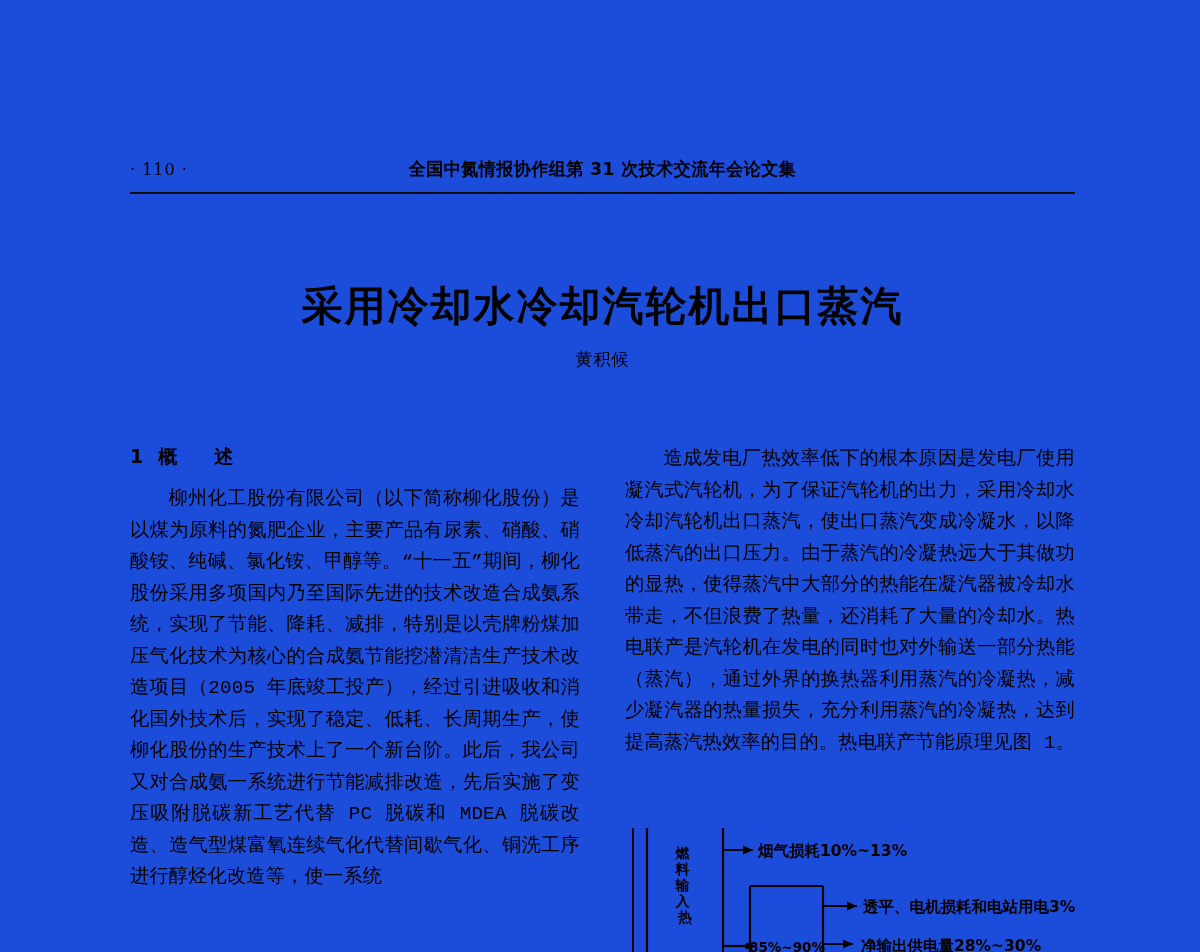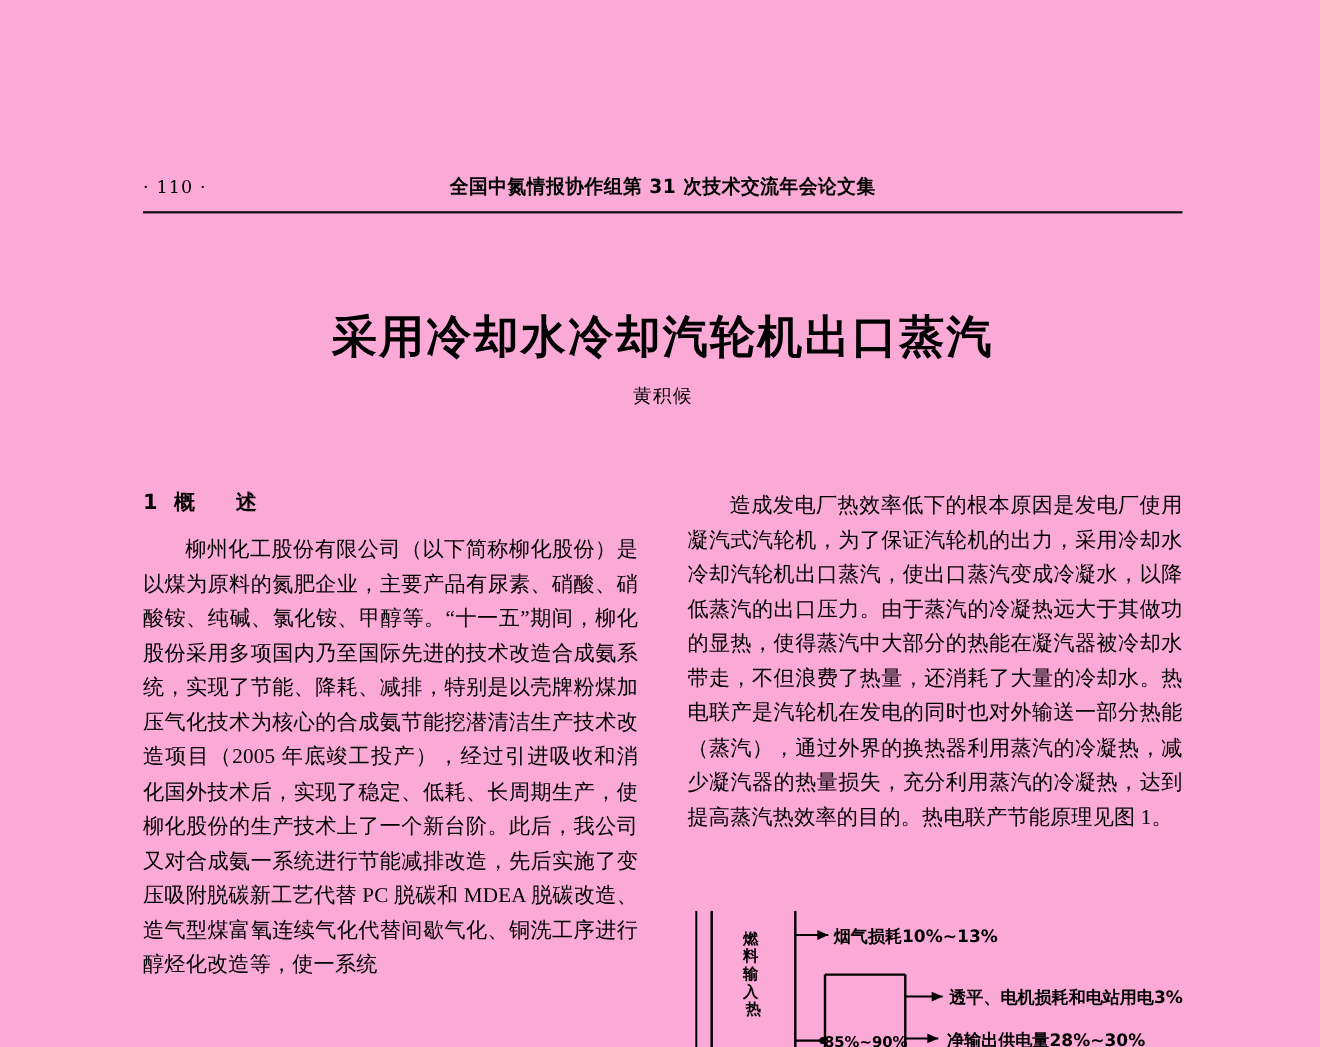--- a/index.html
+++ b/index.html
@@ -16,21 +16,21 @@
     font-family: "DejaVu Serif", "Liberation Serif", serif;
     color: #000000;
     -webkit-font-smoothing: none;
   }
 
   .page {
     position: absolute;
     left: 0; top: 0;
     width: 1200px;
     height: 952px;
-    background: #f9a8d4;
+    background: #1d4ed8;
   }
 
   
   .runhead {
     position: absolute;
     left: 130px;
     top: 158px;
     width: 945px;
     height: 30px;
   }
@@ -115,21 +115,21 @@
     font-weight: 700;
     letter-spacing: 1px;
     margin: 0 0 14px 0;
     white-space: nowrap;
   }
   .sec-head .num { margin-right: 14px; }
   .sec-head .txt { letter-spacing: 9px; }
 
   p.body {
     margin: 0;
-    font-family: Liberation Serif, serif;
+    font-family: Liberation Mono, monospace;
     font-size: 19.2px;
     line-height: 31.5px;
     text-align: justify;
     text-justify: inter-character;
     text-indent: 2em;
     letter-spacing: 0.2px;
     word-break: break-all;
   }
 
   

